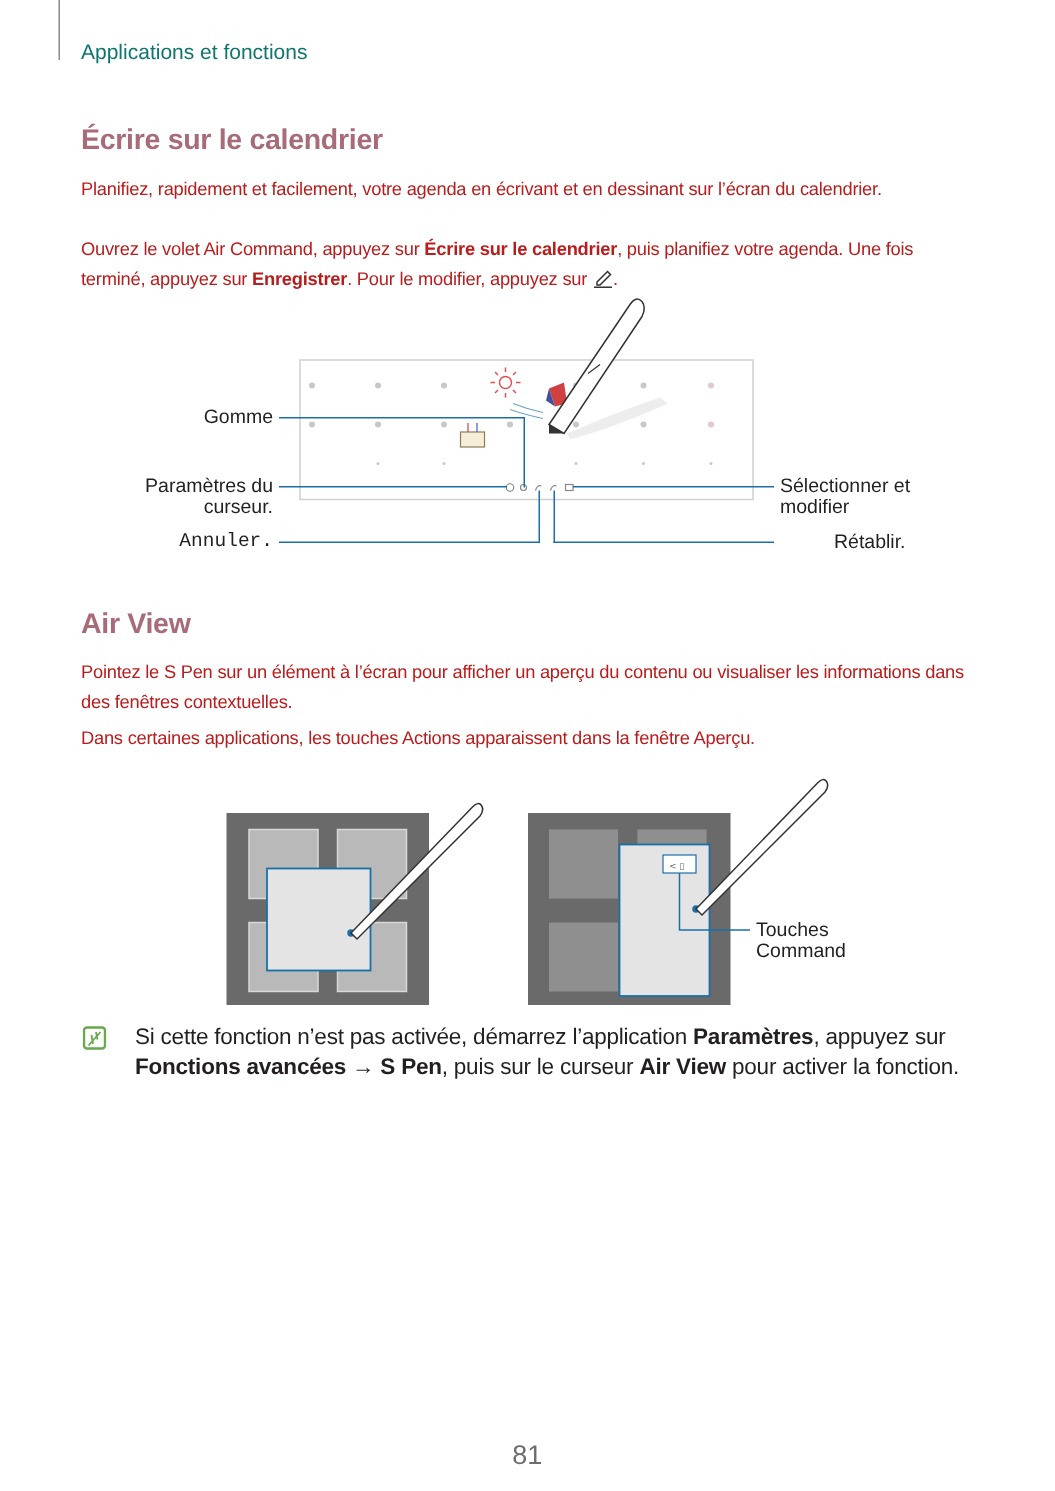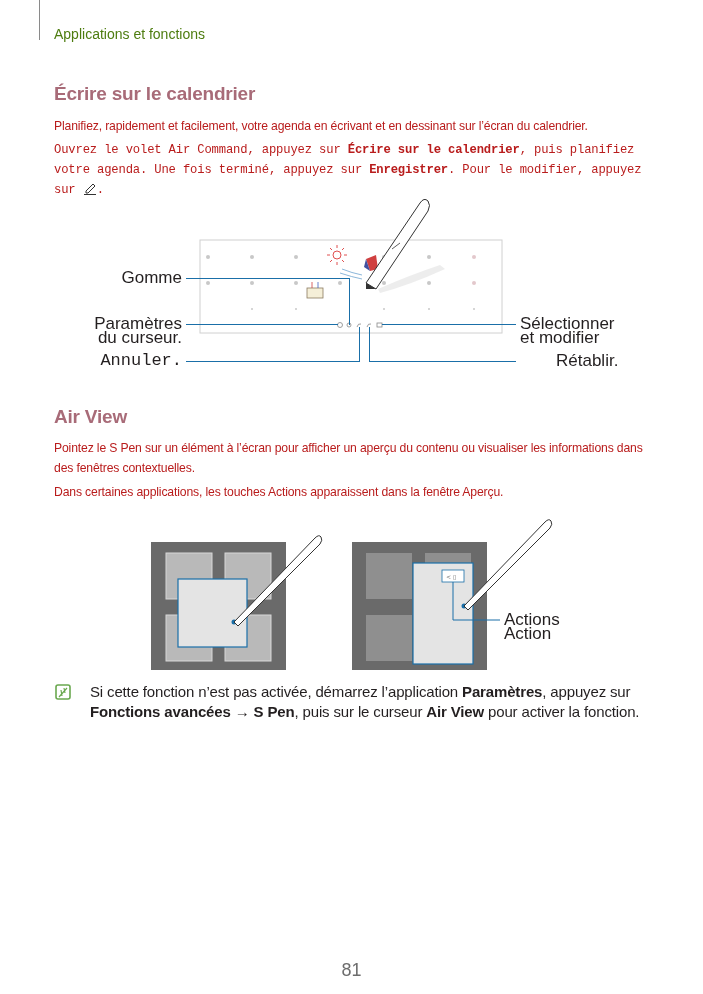--- a/index.html
+++ b/index.html
@@ -1,40 +1,40 @@
 <!DOCTYPE html>
 <html><head>
 <meta charset="utf-8">
 <style>
   html, body { margin:0; padding:0; background:#ffffff; }
   body { width:703px; height:994px; position:relative; overflow:hidden;
          font-family:"Liberation Sans", sans-serif; color:#231f20; }
   .margin-rule { position:absolute; left:39px; top:0; width:1px; height:40px; background:#8a8a8a; }
-  .running-head { position:absolute; left:54px; top:26px; font-size:14px; color:#4d7c0f; }
+  .running-head { position:absolute; left:54px; top:26px; font-size:14px; color:#0f766e; }
   h2.sec { position:absolute; left:54px; margin:0; font-weight:bold; color:#a86b78; font-size:19px; letter-spacing:-0.2px; }
   p.body { position:absolute; left:54px; margin:0; font-size:12.2px; line-height:20px; color:#b91c1c; width:600px; letter-spacing:-0.15px; }
   b { font-weight:bold; }
   .inline-edit { display:inline-block; width:14px; height:14px; vertical-align:-2px; }
   .fig { position:absolute; }
-  .label { position:absolute; font-size:17px; color:#231f20; line-height:14px; }
+  .label { position:absolute; font-size:13px; color:#231f20; line-height:14px; }
   .label.r { text-align:right; }
   .leader { position:absolute; background:#1a6fa8; }
   .note-icon { position:absolute; left:55px; top:684px; width:16px; height:16px; }
   .note { position:absolute; left:90px; top:682px; width:560px; font-size:15px; line-height:20px; letter-spacing:-0.15px; }
   .page-num { position:absolute; left:0; width:703px; top:960px; text-align:center; font-size:18px; color:#6d6d6d; }
 </style>
 </head>
 <body>
 
 <div class="margin-rule"></div>
 <div class="running-head">Applications et fonctions</div>
 
 <h2 class="sec" style="top:83px;">Écrire sur le calendrier</h2>
 <p class="body" style="top:116px;">Planifiez, rapidement et facilement, votre agenda en écrivant et en dessinant sur l’écran du calendrier.</p>
-<p class="body" style="top:140px; width:590px;font-family:Liberation Mono, monospace;">
+<p class="body" style="top:156px; width:590px;">
   <span>Ouvrez le volet Air Command, appuyez sur </span><b>Écrire sur le calendrier</b><span>, puis planifiez votre agenda. Une fois terminé, appuyez sur </span><b>Enregistrer</b><span>. Pour le modifier, appuyez sur </span><svg class="inline-edit" viewBox="0 0 14 14">
       <path d="M3 10 L10 3 L12 5 L5 12 L3 12 Z" fill="none" stroke="#333" stroke-width="1"></path>
       <line x1="1" y1="13.5" x2="13" y2="13.5" stroke="#333" stroke-width="1"></line>
     </svg><span>.</span>
 </p>
 
 <svg class="fig" style="left:0;top:185px;" width="703" height="200">
   <rect x="200" y="55" width="302" height="93" fill="#ffffff" stroke="#d0d0d0" stroke-width="1"></rect>
   <g fill="#c8c8c8">
     <circle cx="208" cy="72" r="2"></circle>
@@ -132,21 +132,21 @@
     <rect x="285" y="43" width="46" height="46" fill="#8f8f8f"></rect>
     <rect x="226" y="105" width="46" height="46" fill="#8f8f8f"></rect>
     <rect x="273" y="53" width="60" height="101" fill="#e4e4e4" stroke="#1a6fa8" stroke-width="1.2"></rect>
     <rect x="302" y="60" width="22" height="12" fill="#ffffff" stroke="#1a6fa8" stroke-width="0.8"></rect>
     <text x="306" y="69" font-size="6" fill="#666" font-family="DejaVu Sans, sans-serif">&lt; ▯</text>
     <circle cx="324" cy="96" r="2.5" fill="#1a6fa8"></circle>
     <path d="M324 96 L405 12 Q409 8 411 11 Q413 14 410 18 L328 100 Z" fill="#ffffff" stroke="#333" stroke-width="1"></path>
     <polyline points="313,72 313,110 360,110" fill="none" stroke="#1a6fa8" stroke-width="1"></polyline>
   </g>
 </svg>
-<div class="label" style="left:504px; top:613px; width:100px;">Actions Action</div>
+<div class="label" style="left:504px; top:613px; width:100px;">Touches Command</div>
 
 <svg class="note-icon" viewBox="0 0 16 16">
   <rect x="1" y="1" width="14" height="14" rx="2" fill="none" stroke="#6aa84f" stroke-width="1.6"></rect>
   <path d="M4 13 L12 4 M6 6 L7 12 M9 4 L10 9" stroke="#6aa84f" stroke-width="1.2" fill="none"></path>
 </svg>
 <div class="note">
   <span>Si cette fonction n’est pas activée, démarrez l’application </span><b>Paramètres</b><span>, appuyez sur </span><b>Fonctions avancées</b><span> → </span><b>S Pen</b><span>, puis sur le curseur </span><b>Air View</b><span> pour activer la fonction.</span>
 </div>
 
 <div class="page-num">81</div>

